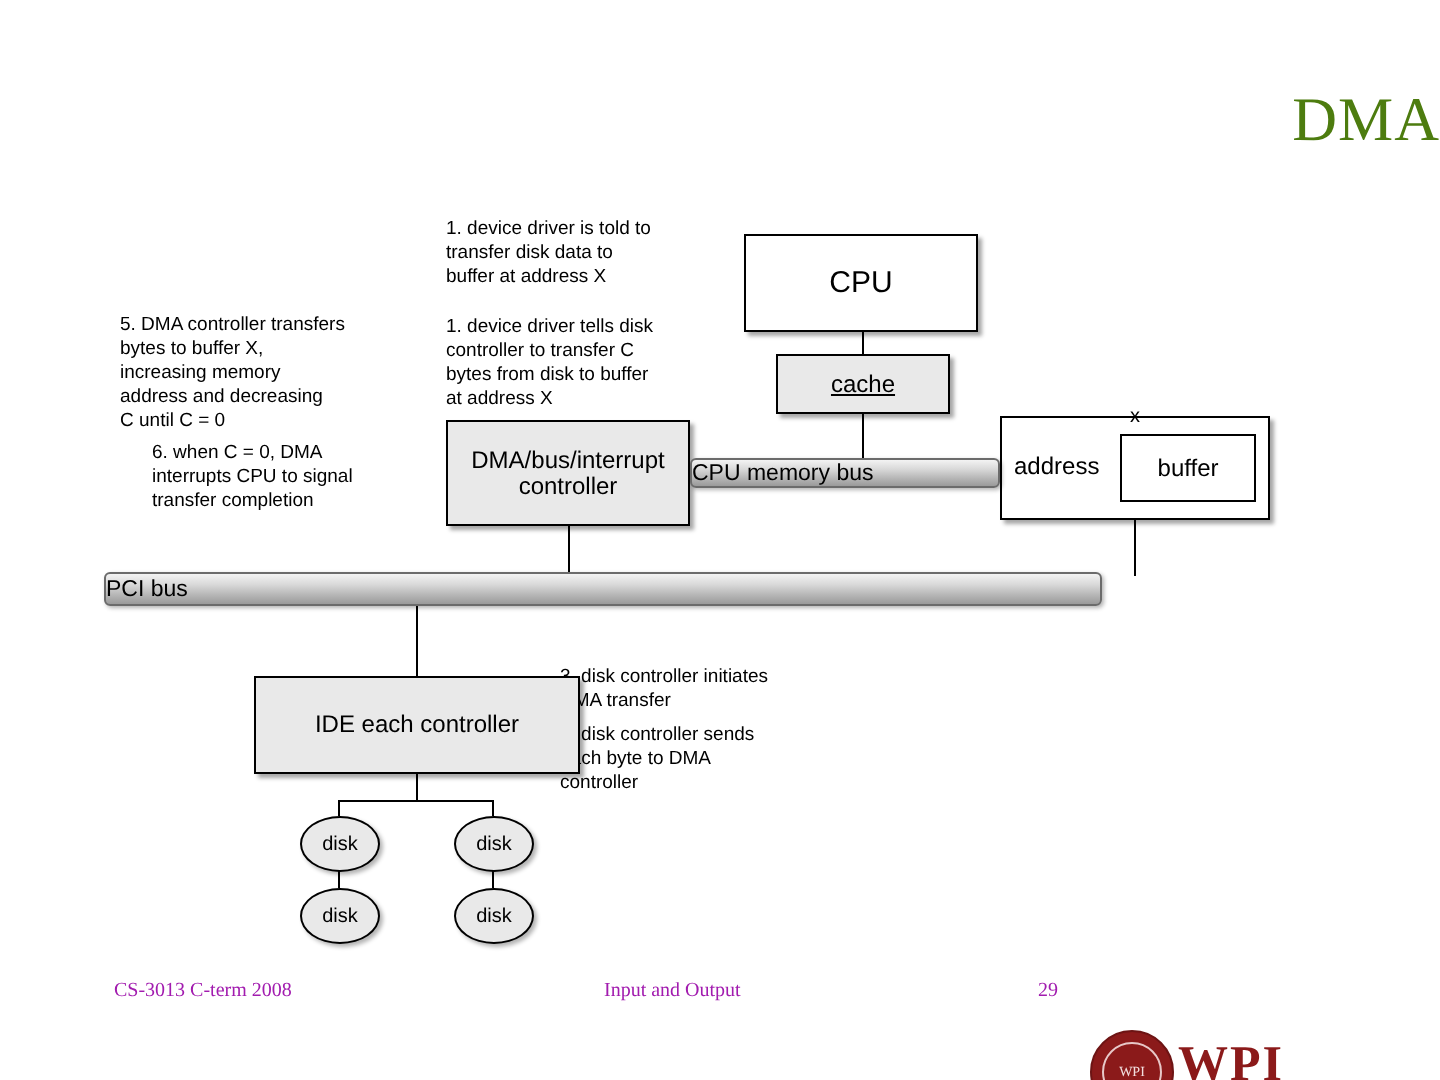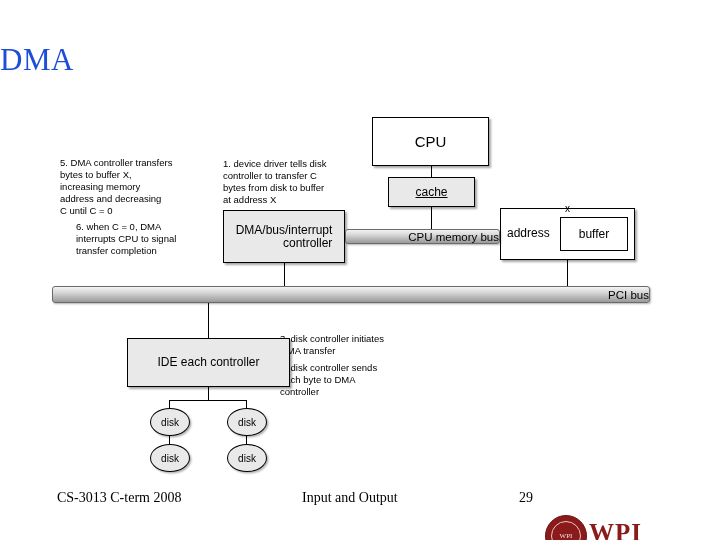--- a/index.html
+++ b/index.html
@@ -17,24 +17,24 @@
   #slide {
     position: relative;
     width: 720px;
     height: 540px;
   }
   #title {
     position: absolute;
     top: 42px;
     left: 0;
     width: 720px;
-    text-align: left;
+    text-align: right;
     font-family: "Liberation Serif", serif;
     font-size: 31px;
-    color: #1d4ed8;
+    color: #4d7c0f;
     letter-spacing: 0.5px;
   }
 
   
   #diagram {
     position: absolute;
     left: 52px;
     top: 100px;
     width: 616px;
     height: 375px;
@@ -49,21 +49,21 @@
     white-space: pre-line;
   }
   .box {
     position: absolute;
     border: 1.3px solid #000;
     background: #e9e9e9;
     box-sizing: border-box;
     display: flex;
     align-items: center;
     justify-content: center;
-    text-align: right;
+    text-align: center;
     font-size: 12px;
     line-height: 13px;
     box-shadow: 2px 2px 2px rgba(0,0,0,0.35);
   }
   .box.white {
     background: #ffffff;
   }
   .box.big {
     font-size: 15px;
   }
@@ -76,21 +76,21 @@
 
   
   .bus {
     position: absolute;
     background: linear-gradient(to bottom, #f3f3f3 0%, #d9d9d9 35%, #b6b6b6 70%, #9a9a9a 100%);
     border: 1px solid #6b6b6b;
     box-sizing: border-box;
     border-radius: 3px;
     display: flex;
     align-items: center;
-    justify-content: flex-end;
+    justify-content: flex-start;
     font-size: 11.5px;
     color: #000;
     box-shadow: 1px 1px 2px rgba(0,0,0,0.3);
   }
 
   .disk {
     position: absolute;
     width: 38px;
     height: 26px;
     border: 1.2px solid #000;
@@ -112,22 +112,22 @@
   #footer {
     position: absolute;
     left: 0;
     top: 478px;
     width: 720px;
     height: 46px;
   }
   .footer-text {
     position: absolute;
     font-family: "Liberation Serif", serif;
-    font-size: 14px;
-    color: #000000;
+    font-size: 10px;
+    color: #a21caf;
   }
   #footer-left { left: 57px; top: 12px; }
   #footer-center { left: 302px; top: 12px; }
   #footer-page { left: 519px; top: 12px; }
 
   #wpi-logo {
     position: absolute;
     left: 545px;
     top: 0px;
     width: 110px;
@@ -180,20 +180,23 @@
 </style>
 </head>
 <body>
 
 <div id="slide">
 
   <div id="title">DMA</div>
 
   <div id="diagram">
 
+    <div class="note" style="left:171px; top:9px; width:140px;">1. device driver is told to
+    transfer disk data to
+    buffer at address X</div>
 
     <div class="note" style="left:8px; top:57px; width:150px;">5. DMA controller transfers
     bytes to buffer X,
     increasing memory
     address and decreasing
     C until C = 0</div>
 
     <div class="note" style="left:171px; top:58px; width:150px;">1. device driver tells disk
     controller to transfer C
     bytes from disk to buffer
@@ -227,21 +230,21 @@
     <div class="xlabel" style="left:513px; top:103px;">x</div>
 
     <div class="bus" style="left:293px; top:129px; width:155px; height:15px;">
       <span>CPU memory bus</span>
     </div>
 
     <div class="line vline" style="left:232px; top:163px; height:25px;"></div>
 
     <div class="line vline" style="left:515px; top:160px; height:28px;"></div>
 
-    <div class="bus" style="left:0px; top:186px; width:598px; height:17px;">
+    <div class="bus" style="left:0px; top:186px; width:499px; height:17px;">
       <span>PCI bus</span>
     </div>
 
     <div class="line vline" style="left:156px; top:203px; height:36px;"></div>
 
     <div class="box" style="left:75px; top:238px; width:163px; height:49px;">IDE each controller</div>
 
     <div class="line vline" style="left:156px; top:287px; height:14px;"></div>
     <div class="line hline" style="left:117px; top:300px; width:78px;"></div>
     <div class="line vline" style="left:117px; top:300px; height:8px;"></div>

